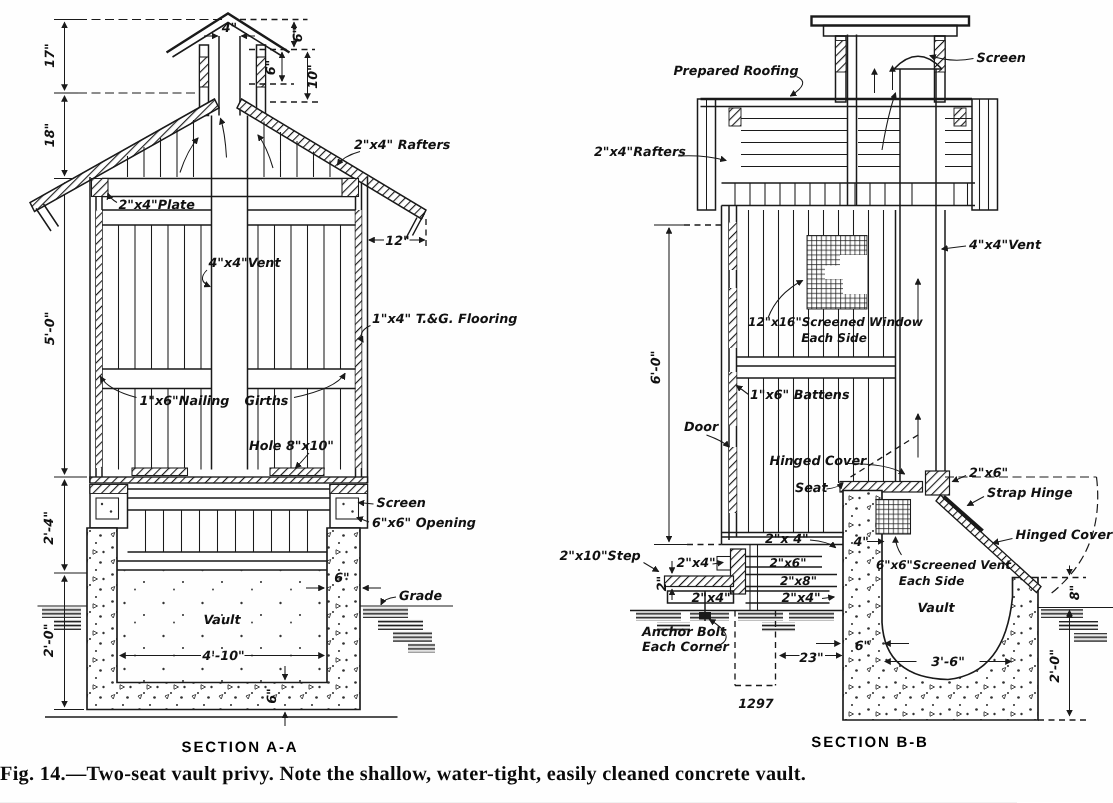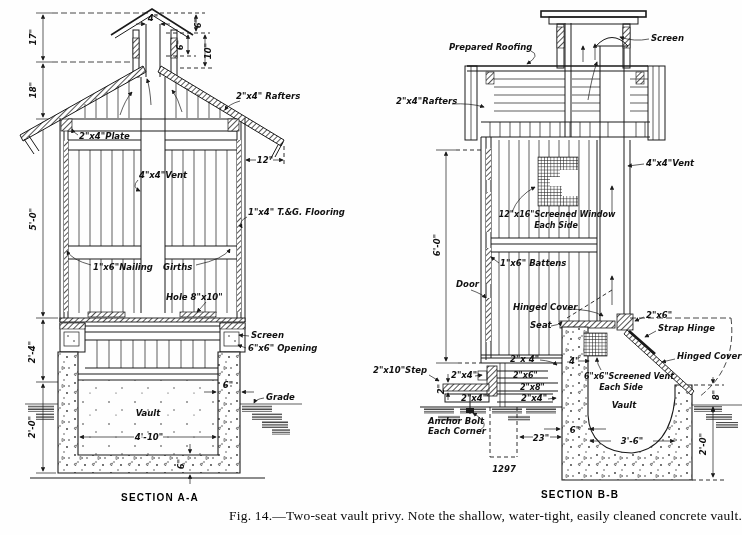--- a/index.html
+++ b/index.html
@@ -8,22 +8,22 @@
   svg{position:absolute;left:0;top:0;}
   .ln{stroke:#1a1a1a;stroke-width:1;fill:none;}
   .ln2{stroke:#1a1a1a;stroke-width:1.6;fill:none;}
   .thin{stroke:#1a1a1a;stroke-width:.7;fill:none;}
   .dash{stroke:#1a1a1a;stroke-width:.8;fill:none;stroke-dasharray:6 3;}
   .dash2{stroke:#1a1a1a;stroke-width:.9;fill:none;stroke-dasharray:4 3;}
   .lbl{font:italic 700 8.5px "DejaVu Sans",sans-serif;fill:#111;}
   .lbs{font:italic 700 8px "DejaVu Sans",sans-serif;fill:#111;}
   .dim{font:italic 700 8.5px "DejaVu Sans",sans-serif;fill:#111;}
   .sec{font:700 10px "Liberation Sans",sans-serif;fill:#000;letter-spacing:1.2px;}
-  .caption{position:absolute;left:0;top:508px;width:742px;text-align:right;
-           font-family:"Liberation Serif",serif;font-weight:400;font-size:13.5px;color:#0a0a0a;
+  .caption{position:absolute;left:0;top:508px;width:742px;text-align:left;
+           font-family:"Liberation Serif",serif;font-weight:700;font-size:13.5px;color:#0a0a0a;
            letter-spacing:.2px;}
 </style>
 </head>
 <body>
 
 <div class="page">
 <svg width="742" height="535" viewBox="0 0 742 535">
 <defs>
   <marker id="ar" viewBox="0 0 10 10" refX="8.5" refY="5" markerWidth="6.5" markerHeight="6.5" orient="auto-start-reverse">
     <path d="M0,0 L10,5 L0,10 z" fill="#1a1a1a"></path>

